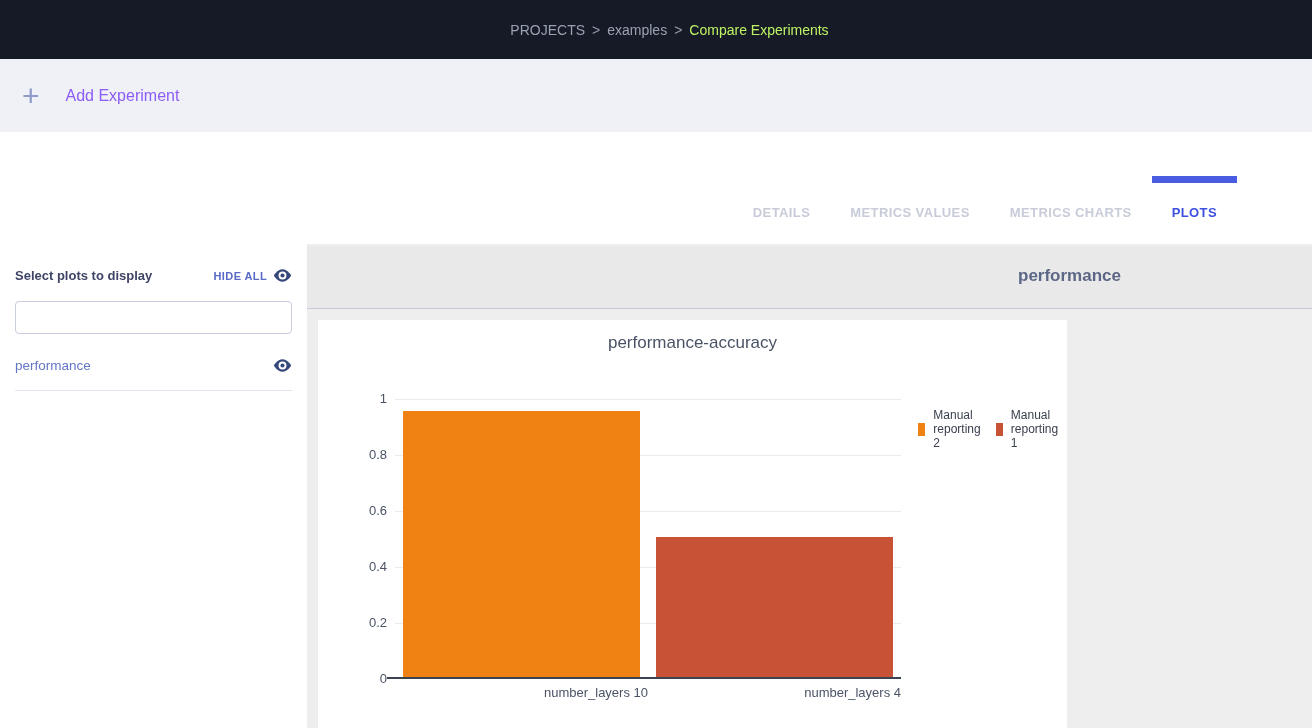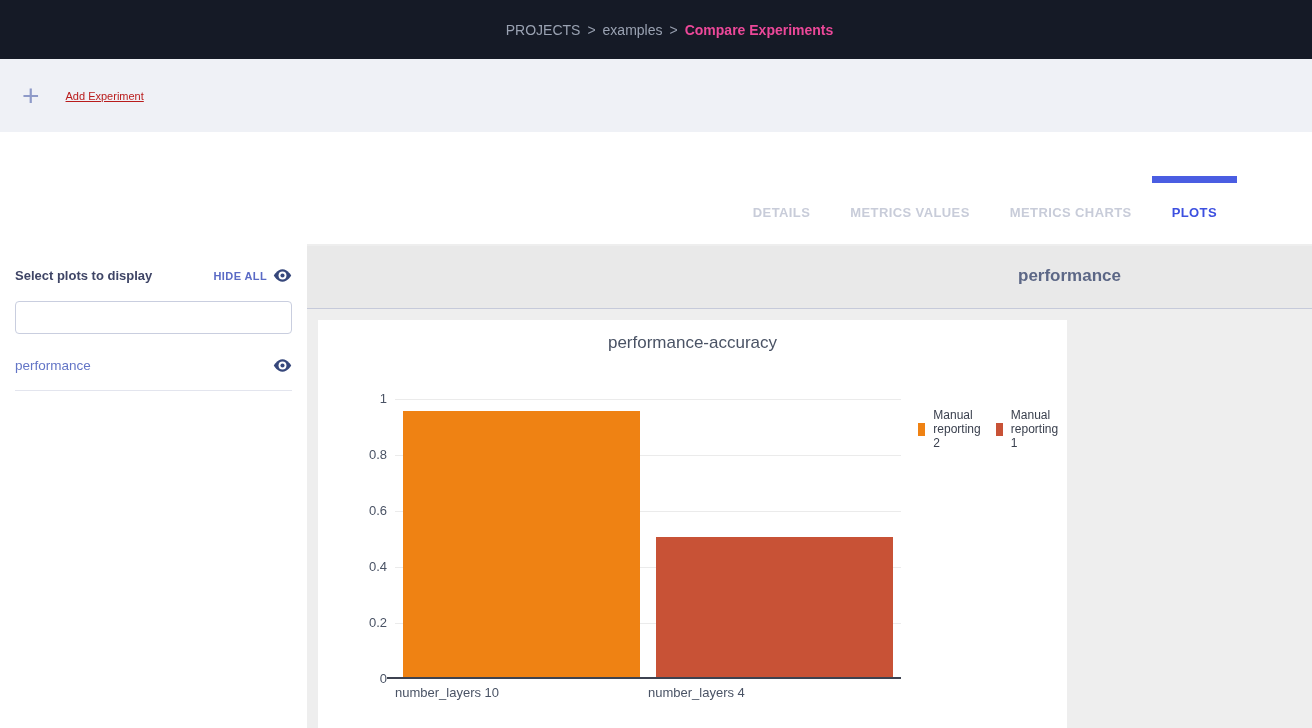--- a/index.html
+++ b/index.html
@@ -3,27 +3,27 @@
 <meta charset="utf-8">
 <style>
   * { margin:0; padding:0; box-sizing:border-box; }
   html,body { width:1312px; height:728px; overflow:hidden;
     font-family:"Liberation Sans", sans-serif; background:#ffffff; }
 
   
   .topbar { height:59px; background:#151a26; display:flex; align-items:center; padding-left:27px;justify-content:center; }
   .breadcrumb { font-size:14px; color:#969eae; display:flex; gap:7px; align-items:center; }
   .breadcrumb .crumb-link { color:#9aa2b2; cursor:pointer; }
-  .breadcrumb .crumb-current { color:#ec4899; font-weight:bold; }
+  .breadcrumb .crumb-current { color:#bef264; font-weight:normal; }
 
   
   .addbar { height:73px; background:#eff1f6; display:flex; align-items:center; padding-left:22px; }
   .add-btn { display:flex; align-items:center; gap:26px; cursor:pointer; }
   .plus-icon { color:#8e9ac8; font-size:30px; font-weight:200; line-height:26px; }
-  .add-label { color:#b91c1c; font-size:11px;text-decoration:underline; }
+  .add-label { color:#8b5cf6; font-size:16px; }
 
   
   .tabsrow { height:64px; background:#ffffff; display:flex; justify-content:flex-end;
     align-items:center; padding-right:75px; position:relative;margin-top:48px; }
   .tab { font-size:13px; font-weight:bold; letter-spacing:.4px; color:#c8ccd9;
     padding:0 20px; height:64px; display:flex; align-items:center; cursor:pointer; position:relative; }
   .tab.active { color:#3d50e0; }
   .tab.active::after { content:""; position:absolute; left:0; right:0; top:-4px; height:7px; background:#4a5de2; }
 
   
@@ -52,21 +52,21 @@
     background:#ffffff; }
 
   
   .chart-title { position:absolute; left:0; width:100%; top:13px; text-align:center;
     font-size:17px; color:#4a5365; }
   .plot-area { position:absolute; left:77px; top:79px; width:506px; height:280px;
     border-bottom:2px solid #3d4250; }
   .plot-area .gridline { position:absolute; left:0; width:100%; height:1px; background:#ebebeb; }
   .plot-area .ytick { position:absolute; left:-52px; width:44px; text-align:right;
     font-size:13px; color:#4a5365; }
-  .plot-area .xtick { position:absolute; top:286px; text-align:left;
+  .plot-area .xtick { position:absolute; top:286px; text-align:right;
     font-size:13px; color:#4a5365; }
   .plot-area .bar { position:absolute; bottom:0; }
   .plot-area .zero-tick { position:absolute; left:-8px; bottom:-2px; width:8px; height:2px; background:#3d4250; }
   .legend { position:absolute; left:600px; top:88px; display:flex; flex-direction:row; gap:6px; }
   .legend-item { display:flex; align-items:center; gap:8px; cursor:pointer; }
   .swatch { width:13px; height:13px; display:inline-block; }
   .legend-label { font-size:12px; color:#3a404e; }
 </style>
 </head>
 <body>

